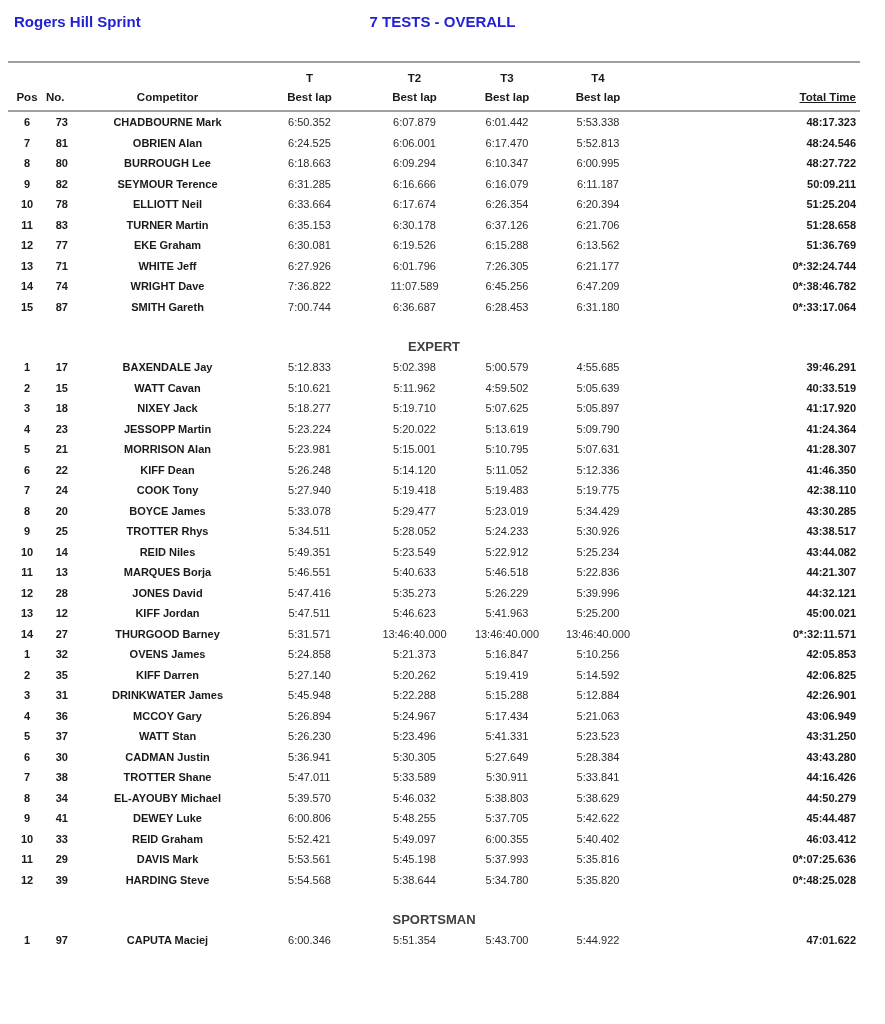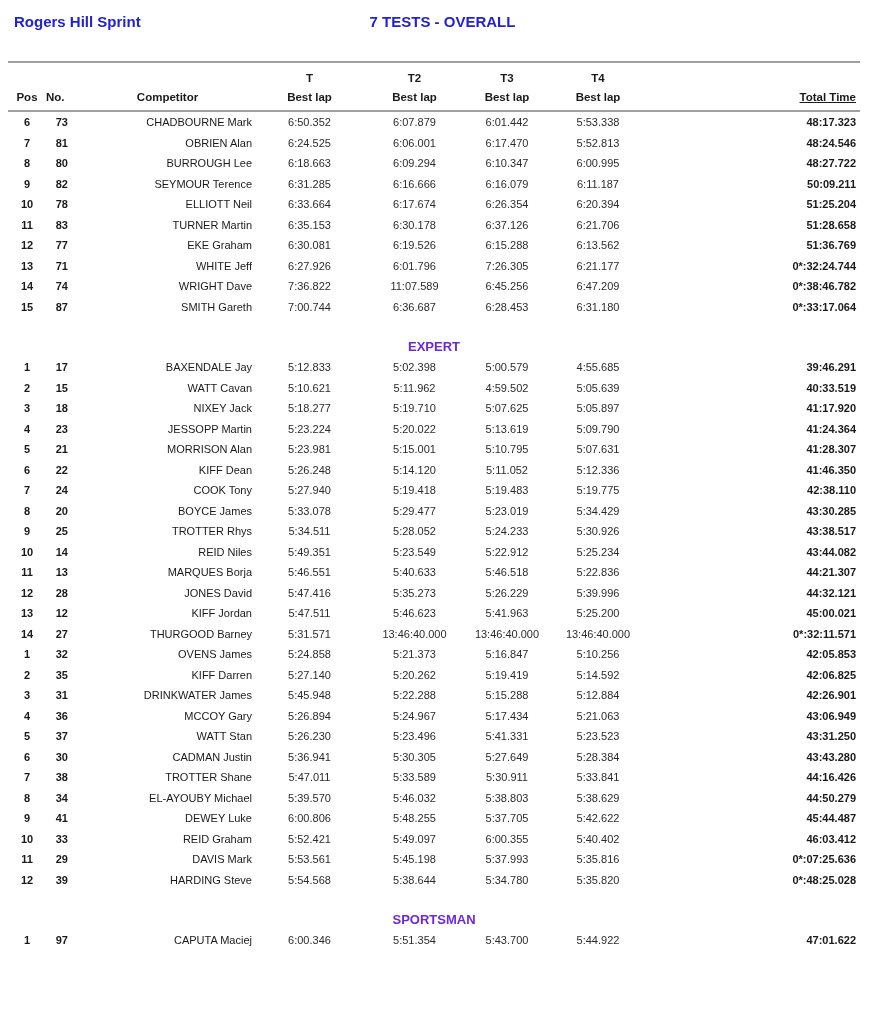--- a/index.html
+++ b/index.html
@@ -67,29 +67,29 @@
   tbody td {
     height: 20.5px;
     font-size: 11px;
     padding: 0;
     vertical-align: middle;
     white-space: nowrap;
     overflow: hidden;
   }
   td.pos  { text-align: center; font-weight: bold; }
   td.num  { text-align: right; padding-right: 8px; font-weight: bold; }
-  td.name { text-align: right; padding-left: 7px; font-weight: normal; }
+  td.name { text-align: center; padding-left: 7px; font-weight: bold; }
   td.time { text-align: center; font-weight: normal; color: #2b2b2b; }
   td.total{ text-align: right; padding-right: 4px; font-weight: bold; }
 
   td.section-title {
     text-align: center;
     font-weight: bold;
     font-size: 13px;
-    color: #6d28d9;
+    color: #404040;
     padding-top: 22px;
     padding-bottom: 3px;
     height: auto;
   }
 </style>
 </head>
 <body>
 
 <div class="page">
 

